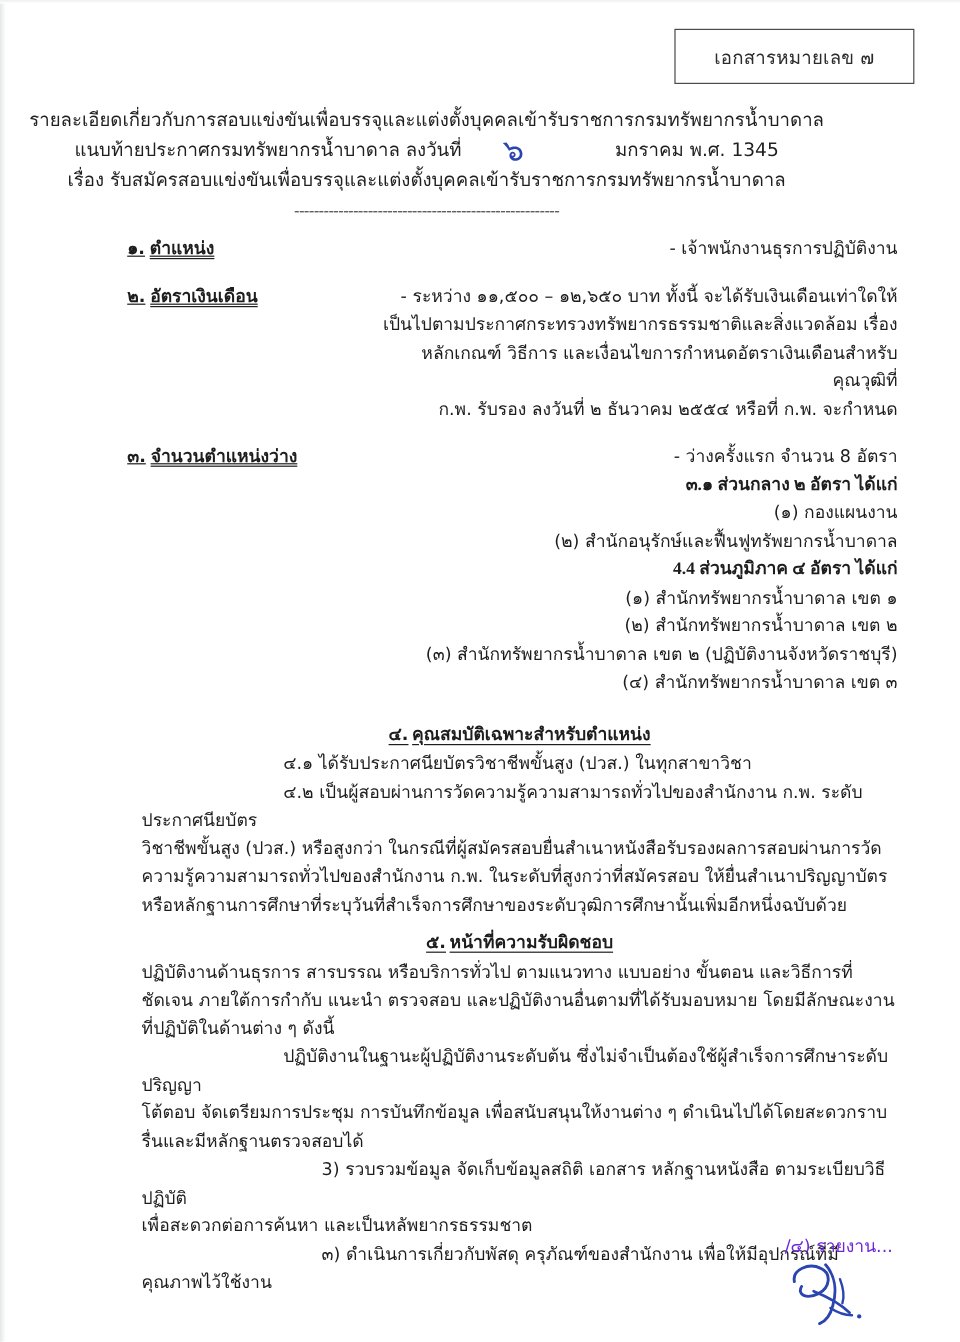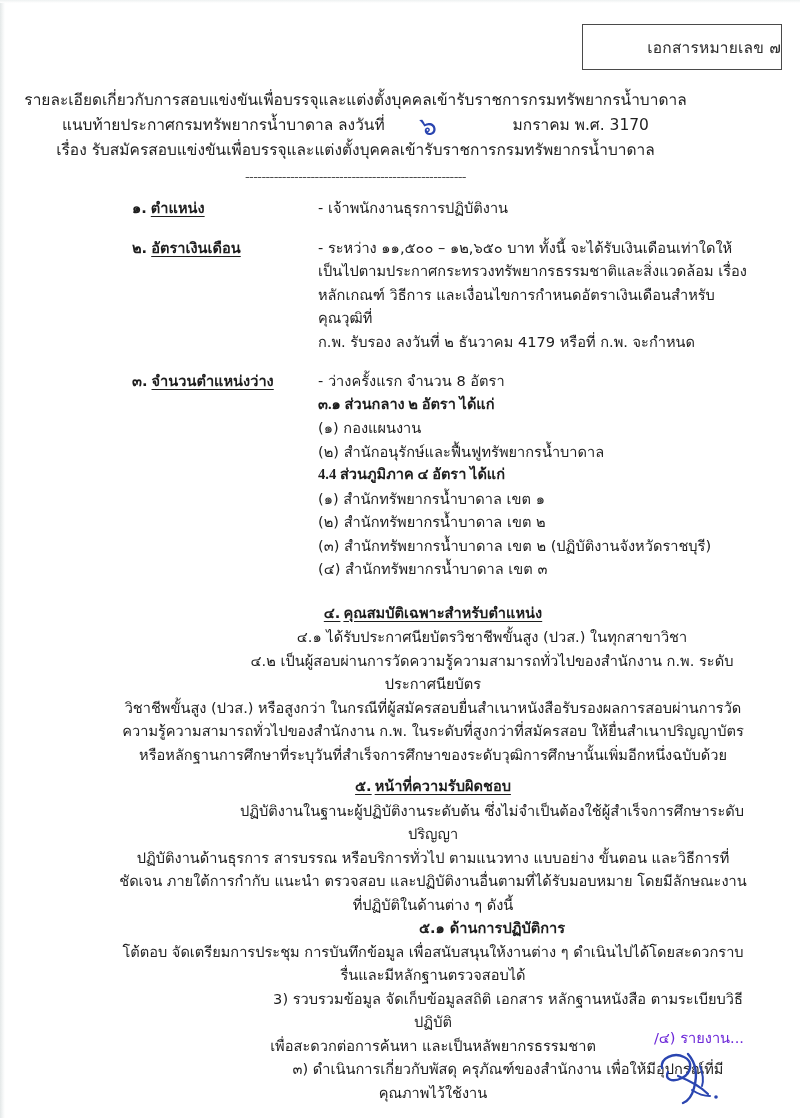--- a/index.html
+++ b/index.html
@@ -40,25 +40,24 @@
   
   .doc-number-box {
     position: absolute;
     left: 562px;
     top: 24px;
     width: 198px;
     height: 44px;
     border: 1.5px solid #4a4a4a;
     display: flex;
     align-items: center;
-    justify-content: flex-end;
+    justify-content: center;
     font-size: 15.5px;
     letter-spacing: .2px;
     color: #2b2b2b;
-    margin-left: 20px;
   }
 
   
   .title-block {
     position: absolute;
     left: 0;
     top: 88px;
     width: 711px;
     text-align: center;
   }
@@ -102,36 +101,38 @@
     color: #1d1d1d;
   }
 
   
   .row {
     position: relative;
     margin-bottom: 2px;
   }
   .row-label {
     position: absolute;
-    left: 132px;
+    left: 106px;
     top: 0;
     width: 200px;
     font-weight: bold;
+    text-decoration: underline;
   }
   .row-label .num {
     font-weight: bold;
     margin-right: 4px;
   }
   .row-label .uline {
     text-decoration: underline;
     text-underline-offset: 3px;
   }
   .row-content {
     margin-left: 318px;
     margin-right: 52px;
+    text-align: right;
   }
   .row-content p {
     margin: 0;
   }
 
   .sub-head {
     font-weight: bold;
     margin-top: 1px;
     font-family: Liberation Serif, serif;
   }
@@ -150,21 +151,21 @@
   .section-head {
     font-weight: bold;
     text-decoration: underline;
     text-underline-offset: 3px;
     margin-bottom: 1px;
     text-align: center;
   }
   .section-head .num { margin-right: 3px; }
   .para {
     margin: 0;
-    text-align: center;
+    text-align: left;
   }
   .indent-1 { text-indent: 118px; }
   .indent-2 { text-indent: 150px; }
   .subsec-head {
     font-weight: bold;
     text-indent: 118px;
   }
 
   
   .footer-ref {
@@ -195,21 +196,21 @@
     <span>เอกสารหมายเลข ๗</span>
   </div>
 
   <div class="title-block">
     <div class="title-line">รายละเอียดเกี่ยวกับการสอบแข่งขันเพื่อบรรจุและแต่งตั้งบุคคลเข้ารับราชการกรมทรัพยากรน้ำบาดาล</div>
     <div class="title-line l2">
       <span>แนบท้ายประกาศกรมทรัพยากรน้ำบาดาล ลงวันที่</span>
       <span class="date-slot">
         <span class="handwritten-date">๖</span>
       </span>
-      <span>มกราคม พ.ศ. 3170</span>
+      <span>มกราคม พ.ศ. 1345</span>
     </div>
     <div class="title-line">เรื่อง  รับสมัครสอบแข่งขันเพื่อบรรจุและแต่งตั้งบุคคลเข้ารับราชการกรมทรัพยากรน้ำบาดาล</div>
     <div class="sep-dashes">------------------------------------------------------</div>
   </div>
 
   <div class="body">
 
     <div class="row">
       <div class="row-label">
         <span class="num">๑.</span><span class="uline">ตำแหน่ง</span>
@@ -222,21 +223,21 @@
     <div class="spacer-14"></div>
 
     <div class="row">
       <div class="row-label">
         <span class="num">๒.</span><span class="uline">อัตราเงินเดือน</span>
       </div>
       <div class="row-content">
         <p>- ระหว่าง ๑๑,๕๐๐ – ๑๒,๖๕๐ บาท ทั้งนี้ จะได้รับเงินเดือนเท่าใดให้</p>
         <p>เป็นไปตามประกาศกระทรวงทรัพยากรธรรมชาติและสิ่งแวดล้อม เรื่อง</p>
         <p>หลักเกณฑ์ วิธีการ และเงื่อนไขการกำหนดอัตราเงินเดือนสำหรับคุณวุฒิที่</p>
-        <p>ก.พ. รับรอง ลงวันที่ ๒ ธันวาคม 4179 หรือที่ ก.พ. จะกำหนด</p>
+        <p>ก.พ. รับรอง ลงวันที่ ๒ ธันวาคม ๒๕๕๔ หรือที่ ก.พ. จะกำหนด</p>
       </div>
     </div>
 
     <div class="spacer-14"></div>
 
     <div class="row">
       <div class="row-label">
         <span class="num">๓.</span><span class="uline">จำนวนตำแหน่งว่าง</span>
       </div>
       <div class="row-content">
@@ -262,23 +263,22 @@
       <p class="para indent-1">๔.๒ เป็นผู้สอบผ่านการวัดความรู้ความสามารถทั่วไปของสำนักงาน ก.พ. ระดับประกาศนียบัตร</p>
       <p class="para">วิชาชีพขั้นสูง (ปวส.) หรือสูงกว่า ในกรณีที่ผู้สมัครสอบยื่นสำเนาหนังสือรับรองผลการสอบผ่านการวัดความรู้ความสามารถทั่วไปของสำนักงาน ก.พ. ในระดับที่สูงกว่าที่สมัครสอบ ให้ยื่นสำเนาปริญญาบัตรหรือหลักฐานการศึกษาที่ระบุวันที่สำเร็จการศึกษาของระดับวุฒิการศึกษานั้นเพิ่มอีกหนึ่งฉบับด้วย</p>
     </div>
 
     <div class="spacer-8"></div>
 
     <div class="section">
       <div class="section-head">
         <span class="num">๕.</span><span>หน้าที่ความรับผิดชอบ</span>
       </div>
+      <p class="para">ปฏิบัติงานด้านธุรการ สารบรรณ หรือบริการทั่วไป ตามแนวทาง แบบอย่าง ขั้นตอน และวิธีการที่ชัดเจน ภายใต้การกำกับ แนะนำ ตรวจสอบ และปฏิบัติงานอื่นตามที่ได้รับมอบหมาย โดยมีลักษณะงานที่ปฏิบัติในด้านต่าง ๆ ดังนี้</p>
       <p class="para indent-1">ปฏิบัติงานในฐานะผู้ปฏิบัติงานระดับต้น ซึ่งไม่จำเป็นต้องใช้ผู้สำเร็จการศึกษาระดับปริญญา</p>
-      <p class="para">ปฏิบัติงานด้านธุรการ สารบรรณ หรือบริการทั่วไป ตามแนวทาง แบบอย่าง ขั้นตอน และวิธีการที่ชัดเจน ภายใต้การกำกับ แนะนำ ตรวจสอบ และปฏิบัติงานอื่นตามที่ได้รับมอบหมาย โดยมีลักษณะงานที่ปฏิบัติในด้านต่าง ๆ ดังนี้</p>
-      <p class="para subsec-head">๕.๑ ด้านการปฏิบัติการ</p>
 
       <p class="para">โต้ตอบ จัดเตรียมการประชุม การบันทึกข้อมูล เพื่อสนับสนุนให้งานต่าง ๆ ดำเนินไปได้โดยสะดวกราบรื่นและมีหลักฐานตรวจสอบได้</p>
 
       <p class="para indent-2">3) รวบรวมข้อมูล จัดเก็บข้อมูลสถิติ เอกสาร หลักฐานหนังสือ ตามระเบียบวิธีปฏิบัติ</p>
       <p class="para">เพื่อสะดวกต่อการค้นหา และเป็นหลัพยากรธรรมชาต</p>
 
       <p class="para indent-2">๓) ดำเนินการเกี่ยวกับพัสดุ ครุภัณฑ์ของสำนักงาน เพื่อให้มีอุปกรณ์ที่มีคุณภาพไว้ใช้งาน</p>
 
     </div>
 

